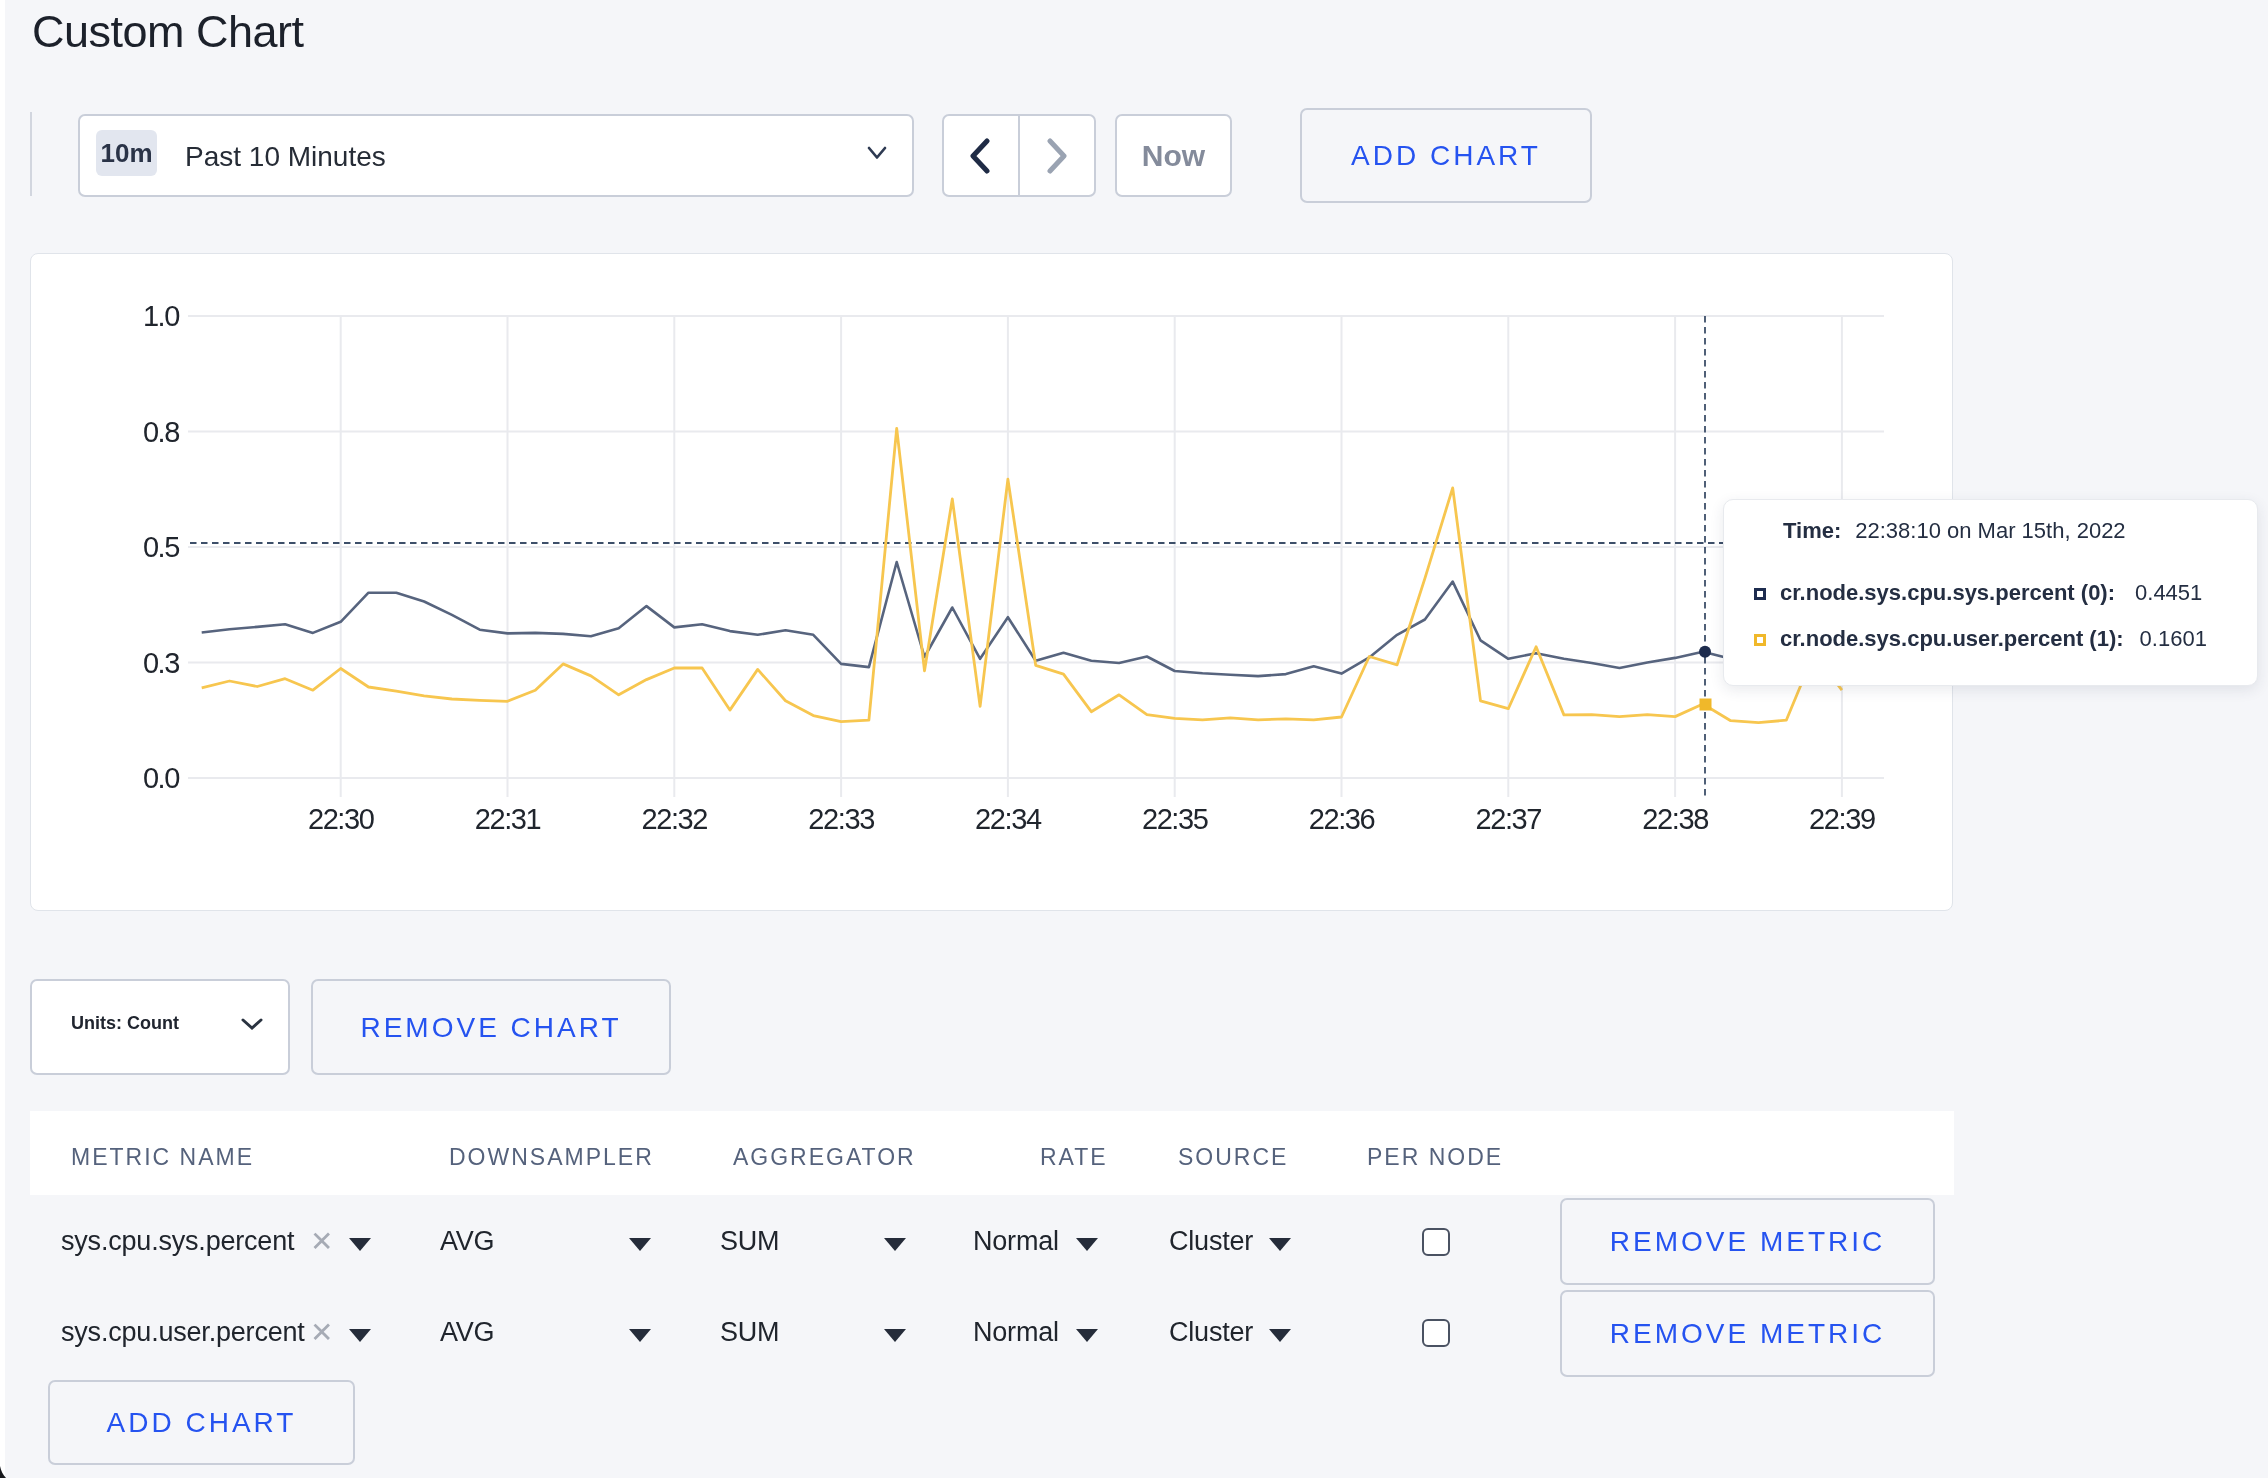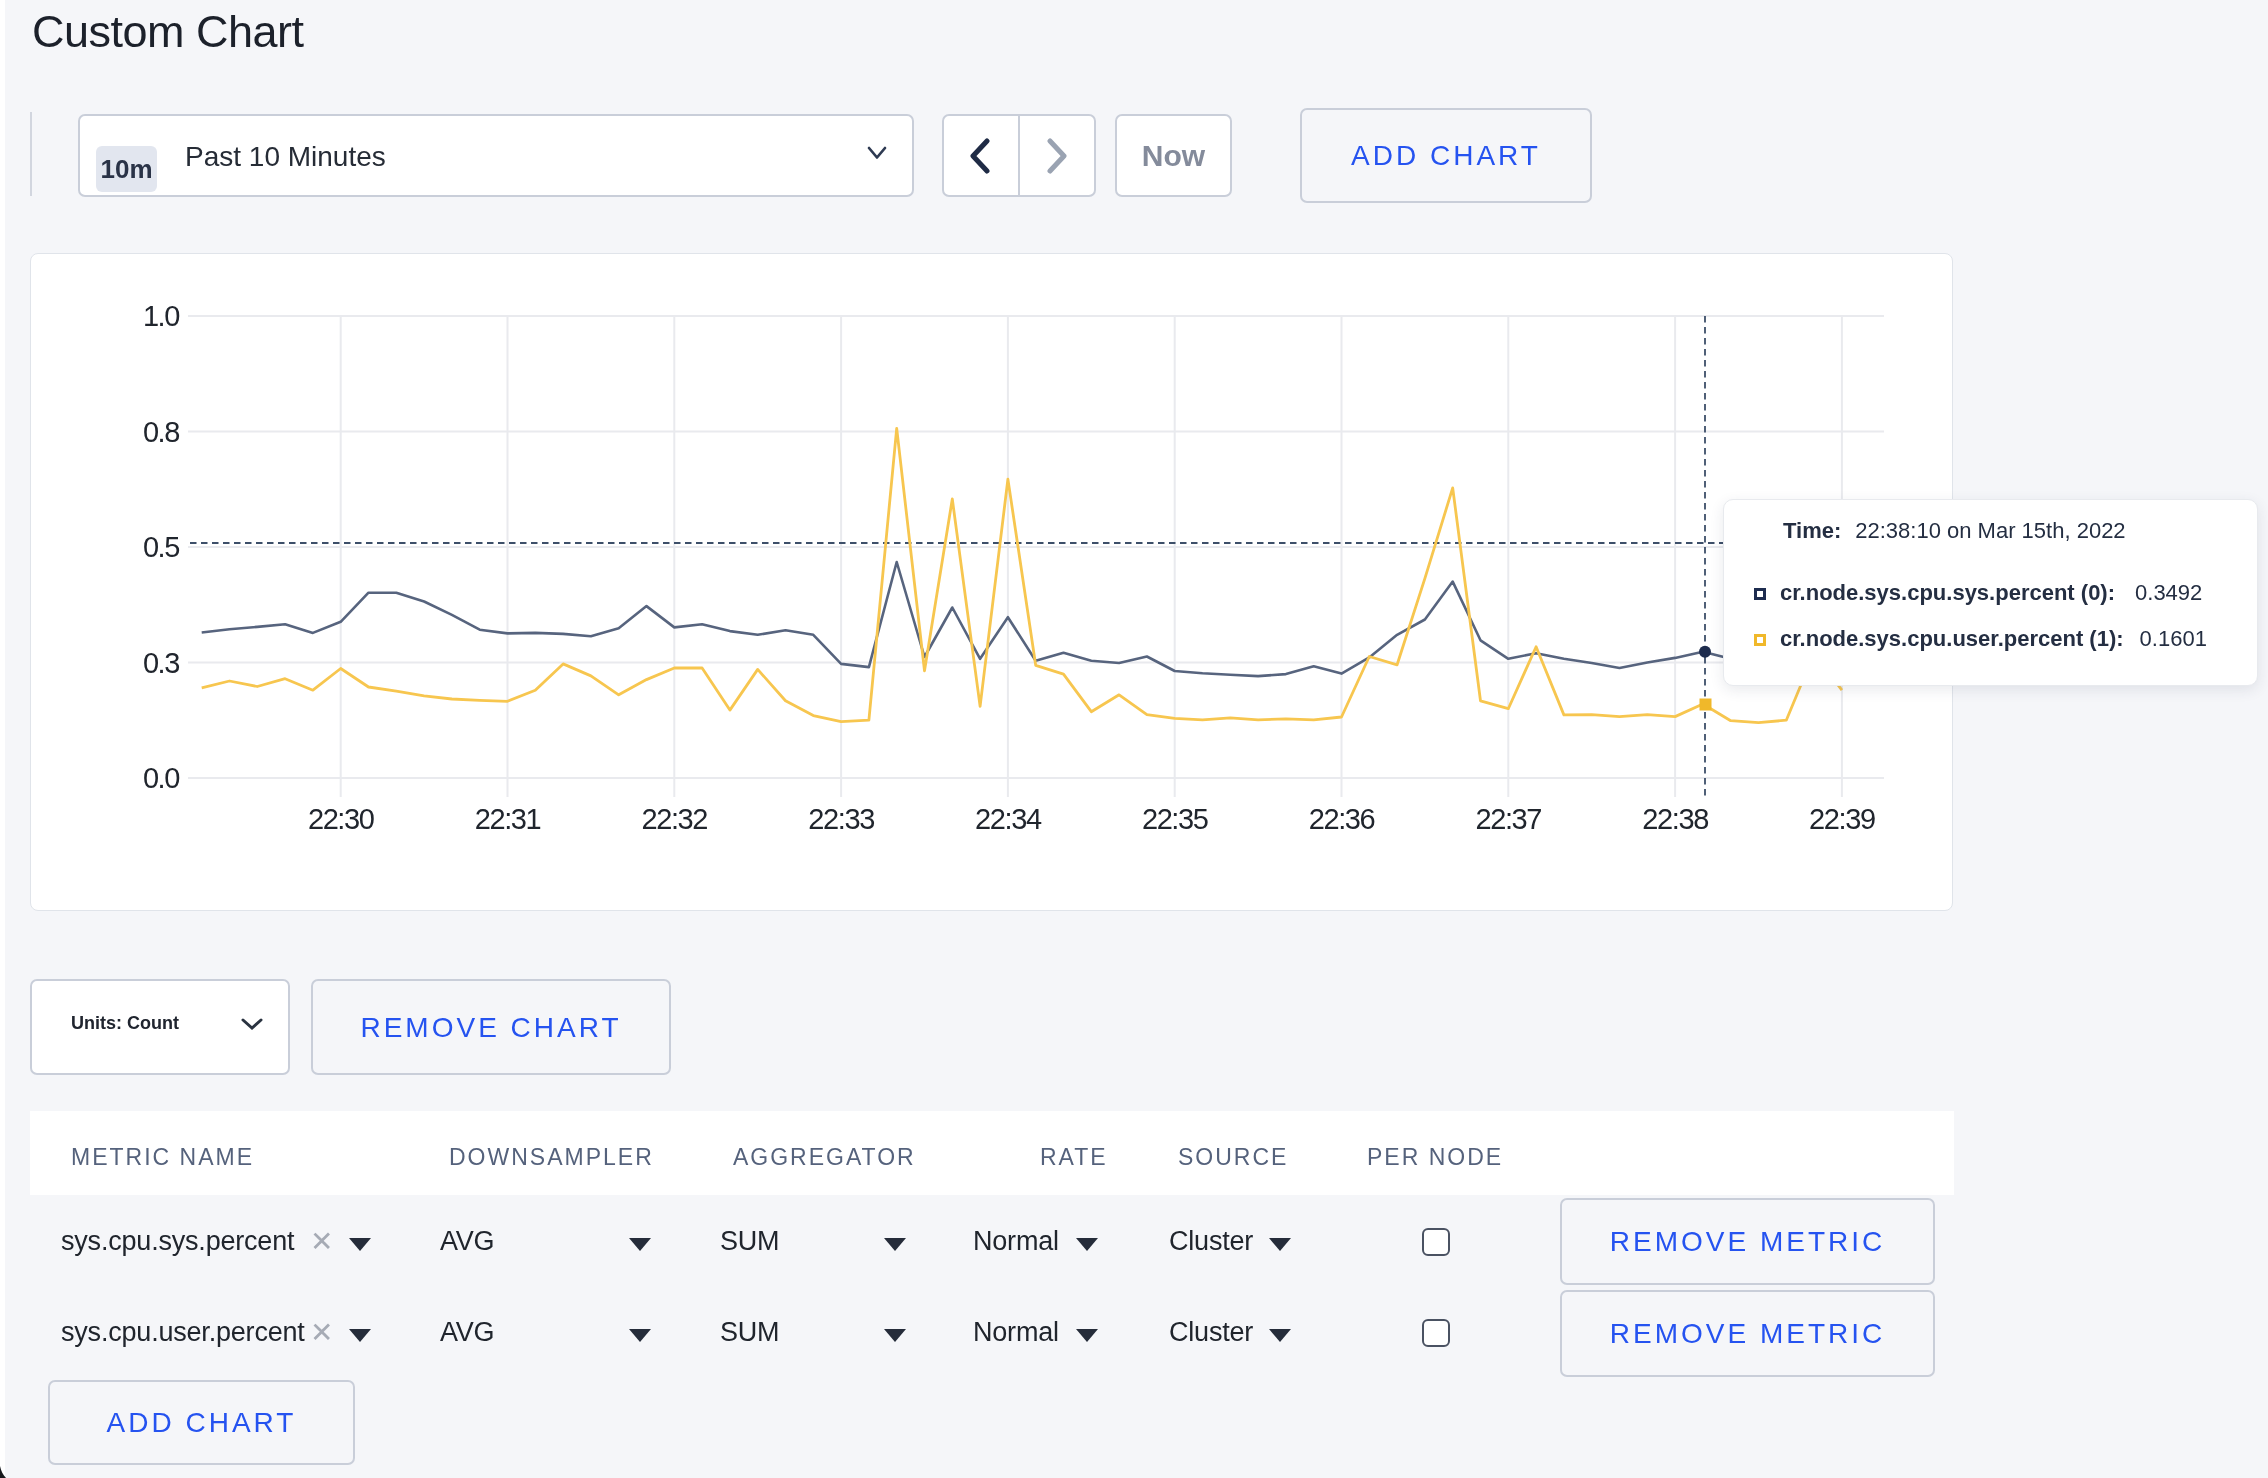--- a/index.html
+++ b/index.html
@@ -3,21 +3,21 @@
 <meta charset="utf-8">
 <style>
 * { margin:0; padding:0; box-sizing:border-box; }
 html,body { width:2268px; height:1478px; background:#f5f6f9; font-family:"Liberation Sans", sans-serif; position:relative; overflow:hidden; }
 .abs { position:absolute; }
 .leftstrip { left:0; top:0; width:5px; height:1478px; background:#fff; }
 .title { left:32px; top:6px; font-size:45px; color:#1c212b; letter-spacing:-0.5px; }
 .vline { left:30px; top:112px; width:2px; height:84px; background:#d2d6df; }
 .ctl { background:#fff; border:2px solid #c9ced9; border-radius:7px; }
 .dd { left:78px; top:114px; width:836px; height:83px; }
-.badge { left:96px; top:130px; width:61px; height:46px; background:#e2e6ef; border-radius:6px; font-size:26px; font-weight:bold; color:#2a3347; text-align:center; line-height:46px;margin-top:16px; }
+.badge { left:96px; top:130px; width:61px; height:46px; background:#e2e6ef; border-radius:6px; font-size:26px; font-weight:bold; color:#2a3347; text-align:center; line-height:46px; }
 .ddtext { left:185px; top:141px; font-size:28px; color:#262c36; }
 .arrbox { left:942px; top:114px; width:154px; height:83px; }
 .arrdiv { left:1018px; top:115px; width:2px; height:81px; background:#c9ced9; }
 .nowbtn { left:1115px; top:114px; width:117px; height:83px; font-size:30px; font-weight:bold; color:#848b9b; text-align:center; line-height:80px; }
 .bluebtn { color:#2553f0; font-size:28px; letter-spacing:3px; text-align:center; background:transparent; }
 .addchart { left:1300px; top:108px; width:292px; height:95px; line-height:92px; }
 .card { left:30px; top:253px; width:1923px; height:658px; background:#fff; border:1px solid #e0e4ea; border-radius:8px; }
 .tooltip { left:1723px; top:499px; width:535px; height:187px; background:#fff; border:1px solid #e8eaee; border-radius:10px; box-shadow:0 4px 14px rgba(40,50,80,0.10); font-size:22px; color:#242e42; }
 .ttrow { position:absolute; left:30px; white-space:nowrap; }
 .sq { display:inline-block; width:12px; height:12px; border:3px solid #1d2c4f; vertical-align:0px; margin-right:14px; }
@@ -95,21 +95,21 @@
     <text x="977.9" y="576" text-anchor="middle">22:34</text>
     <text x="1144.7" y="576" text-anchor="middle">22:35</text>
     <text x="1311.5" y="576" text-anchor="middle">22:36</text>
     <text x="1478.3" y="576" text-anchor="middle">22:37</text>
     <text x="1645.1" y="576" text-anchor="middle">22:38</text>
     <text x="1811.9" y="576" text-anchor="middle">22:39</text>
   </g>
 </svg>
 <div class="abs tooltip">
   <div class="ttrow" style="top:18px;left:59px"><b>Time:</b><span style="margin-left:14px">22:38:10 on Mar 15th, 2022</span></div>
-  <div class="ttrow" style="top:80px"><span class="sq"></span><b>cr.node.sys.cpu.sys.percent (0):</b><span style="margin-left:20px">0.3492</span></div>
+  <div class="ttrow" style="top:80px"><span class="sq"></span><b>cr.node.sys.cpu.sys.percent (0):</b><span style="margin-left:20px">0.4451</span></div>
   <div class="ttrow" style="top:126px"><span class="sq y"></span><b>cr.node.sys.cpu.user.percent (1):</b><span style="margin-left:16px">0.1601</span></div>
 </div>
 <div class="abs ctl unitsbox"></div>
 <div class="abs unitstext">Units: Count</div>
 <svg class="abs" style="left:240px;top:1017px" width="24" height="14" viewBox="0 0 24 14">
     <path d="M3 3 L12 11 L21 3" fill="none" stroke="#2a3340" stroke-width="3" stroke-linecap="round"></path>
   </svg>
 <div class="abs ctl bluebtn removechart">REMOVE CHART</div>
 <div class="abs thead"></div>
 <div class="th" style="left:71px">METRIC NAME</div>

